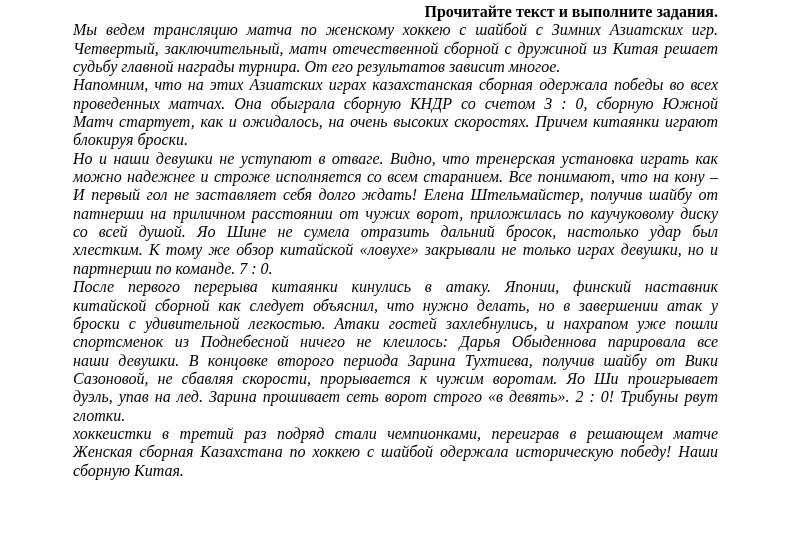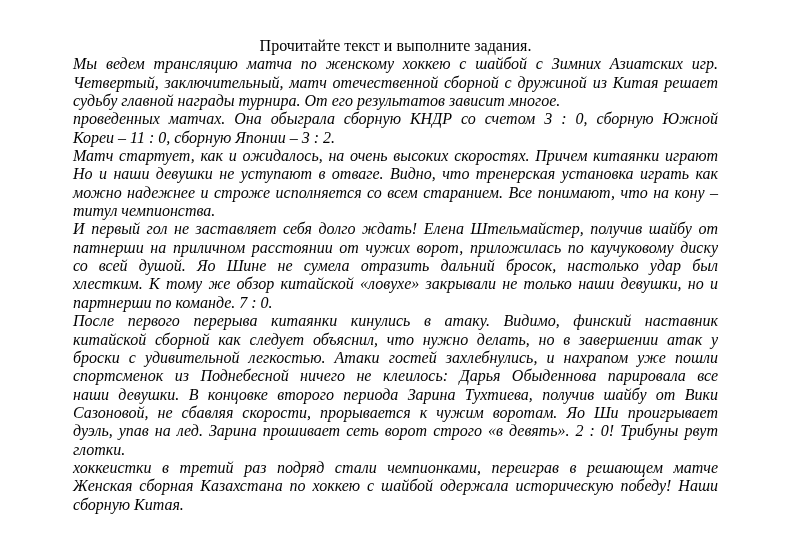--- a/index.html
+++ b/index.html
@@ -17,23 +17,22 @@
     position: absolute;
     left: 73px;
     top: 3px;
     width: 645px;
     font-family: "Liberation Serif", "DejaVu Serif", serif;
     font-size: 16px;
     line-height: 18.35px;
     color: #000000;
   }
   .heading {
-    font-weight: normal;
-    text-align: center;
-    margin-top: 34px;
+    font-weight: bold;
+    text-align: right;
   }
   .line {
     width: 100%;
     text-align: justify;
     text-align-last: justify;
     text-justify: inter-word;
     white-space: nowrap;
     font-style: italic;
   }
   .line.justified {
@@ -50,40 +49,40 @@
 
 <div class="doc">
   <div class="heading">Прочитайте текст и выполните задания.</div>
   <div>
       <div>
         <div class="line justified">Мы ведем трансляцию матча по женскому хоккею с шайбой с Зимних Азиатских игр.</div>
         <div class="line justified">Четвертый, заключительный, матч отечественной сборной с дружиной из Китая решает</div>
         <div class="line last">судьбу главной награды турнира. От его результатов зависит многое.</div>
       </div>
       <div>
+        <div class="line justified">Напомним, что на этих Азиатских играх казахстанская сборная одержала победы во всех</div>
         <div class="line justified">проведенных матчах. Она обыграла сборную КНДР со счетом 3 : 0, сборную Южной</div>
-        <div class="line last">Кореи – 11 : 0, сборную Японии – 3 : 2.</div>
       </div>
       <div>
         <div class="line justified">Матч стартует, как и ожидалось, на очень высоких скоростях. Причем китаянки играют</div>
+        <div class="line last">блокируя броски.</div>
       </div>
       <div>
         <div class="line justified">Но и наши девушки не уступают в отваге. Видно, что тренерская установка играть как</div>
         <div class="line justified">можно надежнее и строже исполняется со всем старанием. Все понимают, что на кону –</div>
-        <div class="line last">титул чемпионства.</div>
       </div>
       <div>
         <div class="line justified">И первый гол не заставляет себя долго ждать! Елена Штельмайстер, получив шайбу от</div>
         <div class="line justified">патнерши на приличном расстоянии от чужих ворот, приложилась по каучуковому диску</div>
         <div class="line justified">со всей душой. Яо Шине не сумела отразить дальний бросок, настолько удар был</div>
-        <div class="line justified">хлестким. К тому же обзор китайской «ловухе» закрывали не только наши девушки, но и</div>
+        <div class="line justified">хлестким. К тому же обзор китайской «ловухе» закрывали не только играх девушки, но и</div>
         <div class="line last">партнерши по команде. 7 : 0.</div>
       </div>
       <div>
-        <div class="line justified">После первого перерыва китаянки кинулись в атаку. Видимо, финский наставник</div>
+        <div class="line justified">После первого перерыва китаянки кинулись в атаку. Японии, финский наставник</div>
         <div class="line justified">китайской сборной как следует объяснил, что нужно делать, но в завершении атак у</div>
         <div class="line justified">броски с удивительной легкостью. Атаки гостей захлебнулись, и нахрапом уже пошли</div>
         <div class="line justified">спортсменок из Поднебесной ничего не клеилось: Дарья Обыденнова парировала все</div>
         <div class="line justified">наши девушки. В концовке второго периода Зарина Тухтиева, получив шайбу от Вики</div>
         <div class="line justified">Сазоновой, не сбавляя скорости, прорывается к чужим воротам. Яо Ши проигрывает</div>
         <div class="line justified">дуэль, упав на лед. Зарина прошивает сеть ворот строго «в девять». 2 : 0! Трибуны рвут</div>
         <div class="line last">глотки.</div>
       </div>
       <div>
         <div class="line justified">хоккеистки в третий раз подряд стали чемпионками, переиграв в решающем матче</div>

